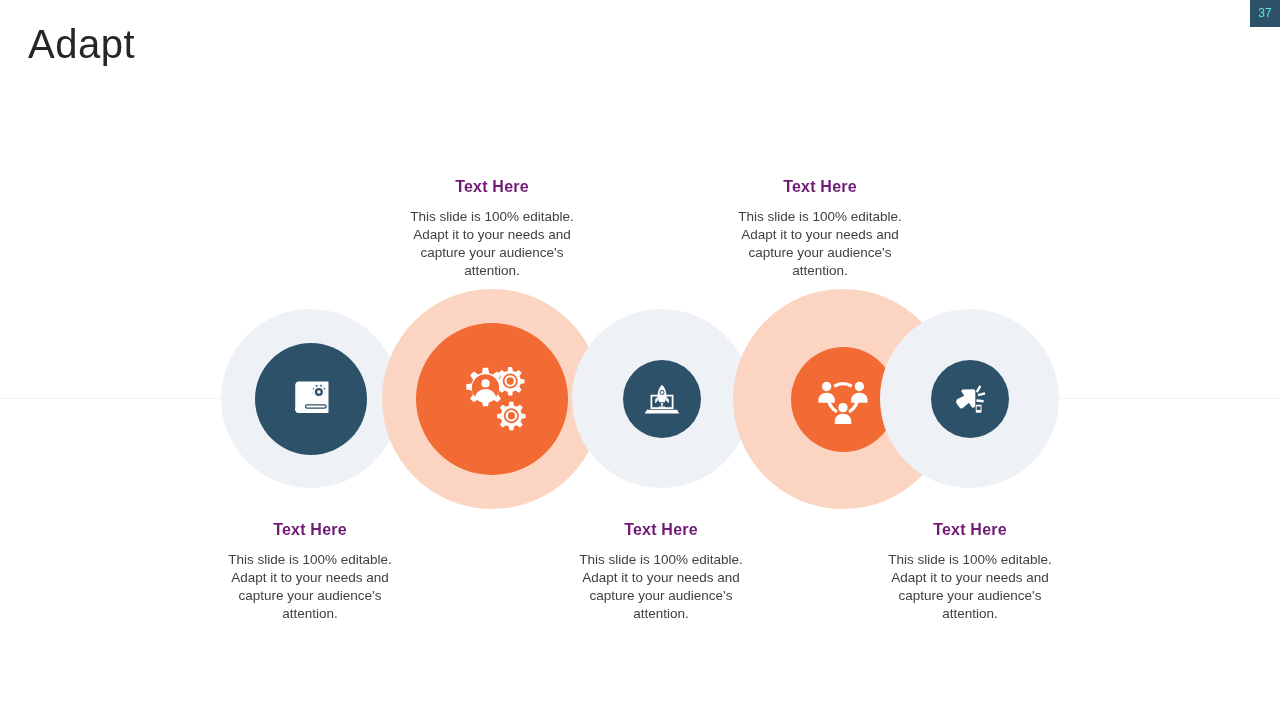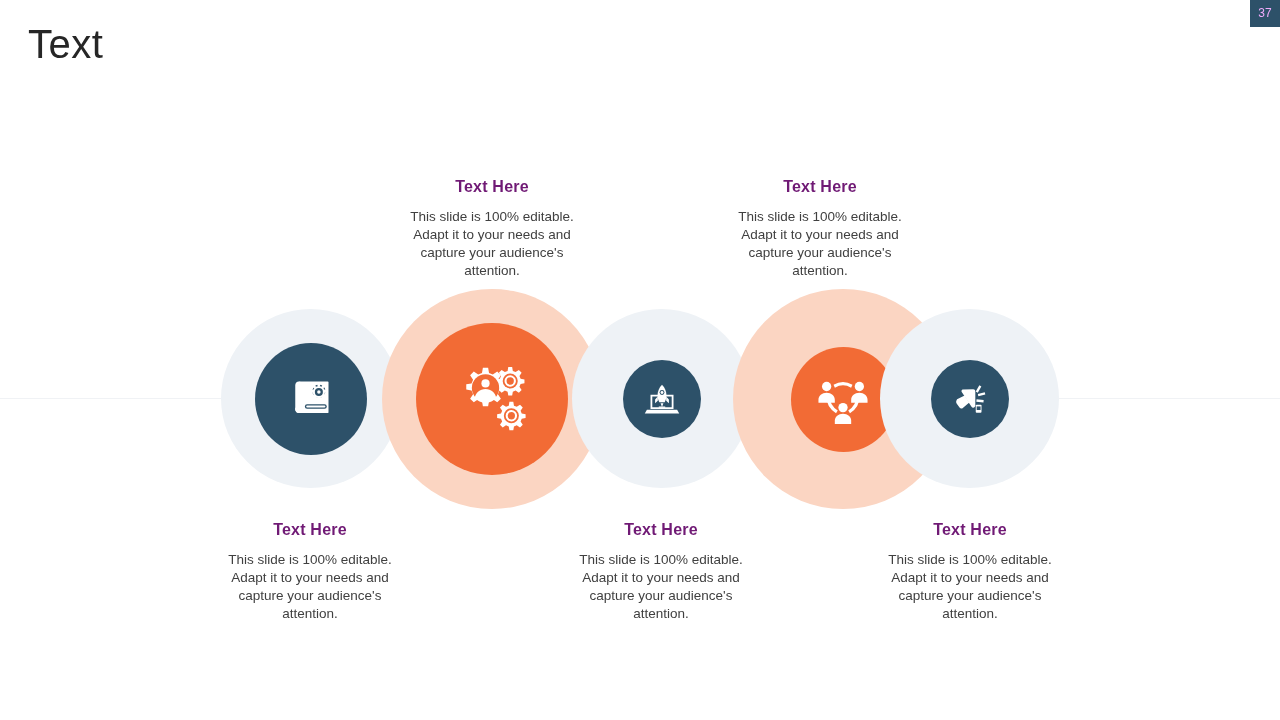--- a/index.html
+++ b/index.html
@@ -17,21 +17,21 @@
   }
 
   
   .page-badge {
     position: absolute;
     top: 0;
     right: 0;
     width: 30px;
     height: 27px;
     background: #2d5169;
-    color: #f0abfc;
+    color: #5eead4;
     font-size: 12px;
     line-height: 27px;
     text-align: center;
     letter-spacing: 0.2px;
   }
 
   
   .slide-title {
     position: absolute;
     left: 28px;
@@ -101,21 +101,21 @@
     line-height: 18px;
     color: #404040;
     margin: 12px;
   }
 </style>
 </head>
 <body>
 
 <div class="page-badge">37</div>
 
-<div class="slide-title">Text</div>
+<div class="slide-title">Adapt</div>
 
 <div class="hrule"></div>
 
 <div class="venn-stage">
 
   <div class="venn-node outer-blue" style="left:221px; top:309px; width:179px; height:179px;">
     <div class="inner-ring inner-blue" style="width:112px; height:112px;">
       <span class="venn-icon">
         <svg width="56" height="56" viewBox="0 0 64 64" fill="#ffffff">
 

